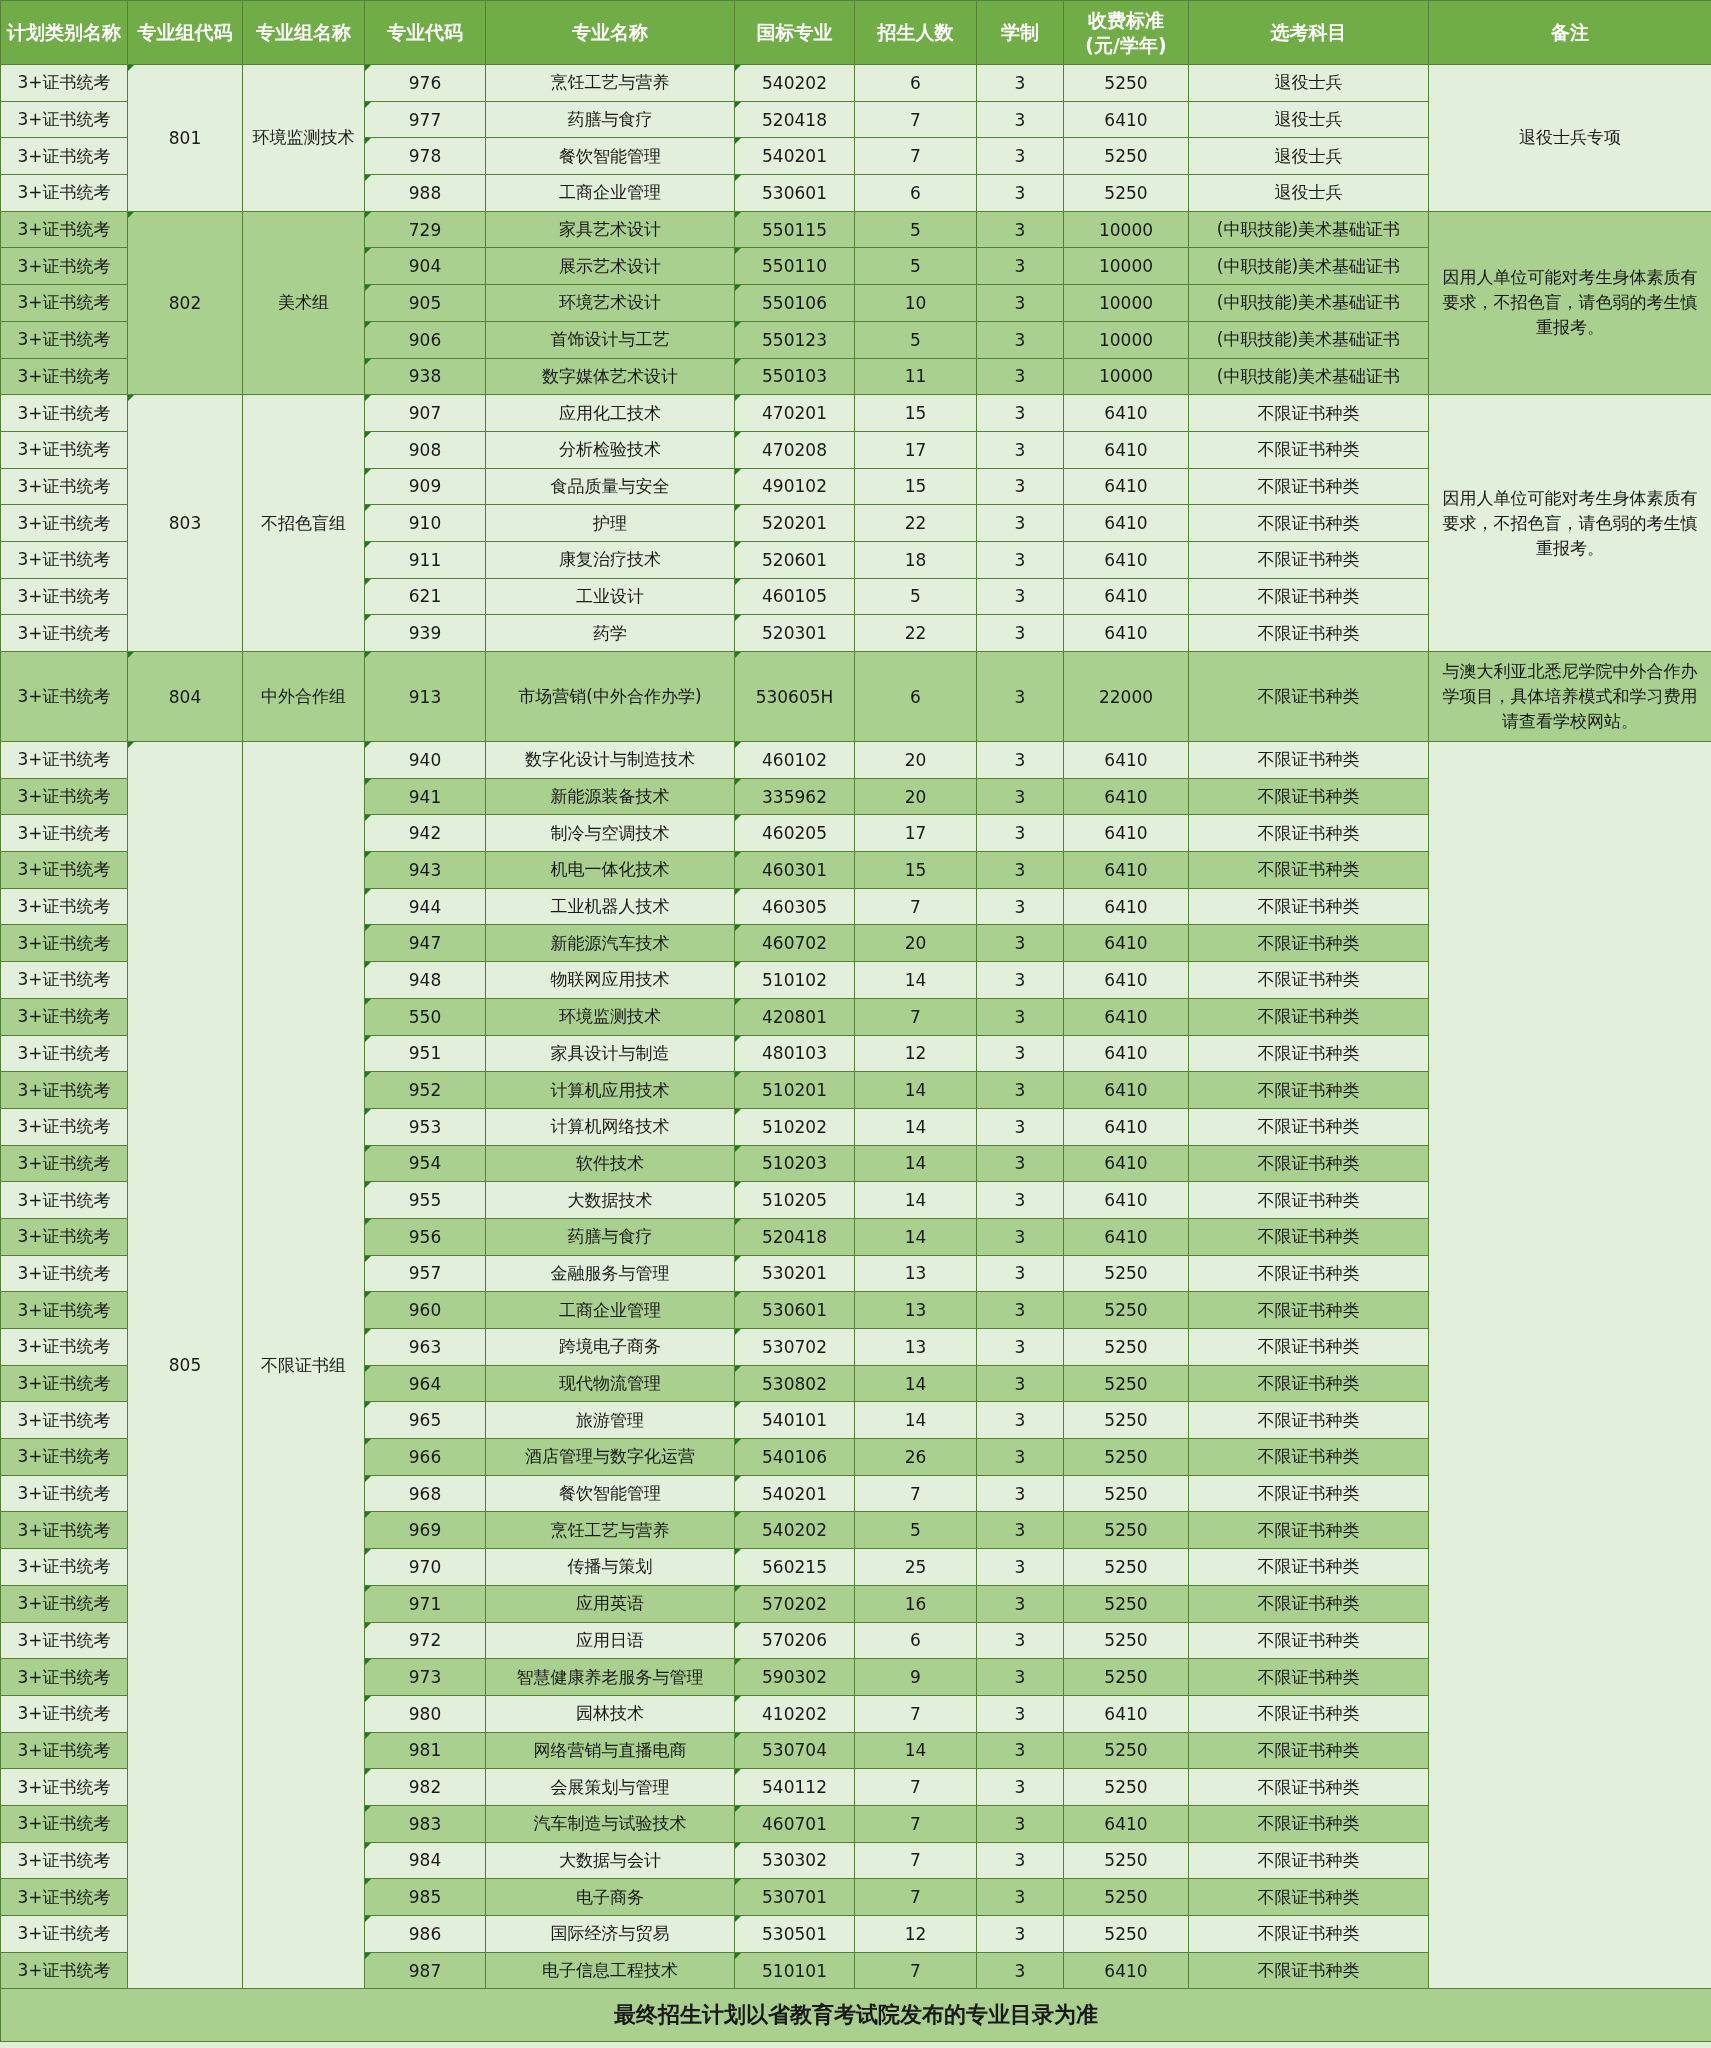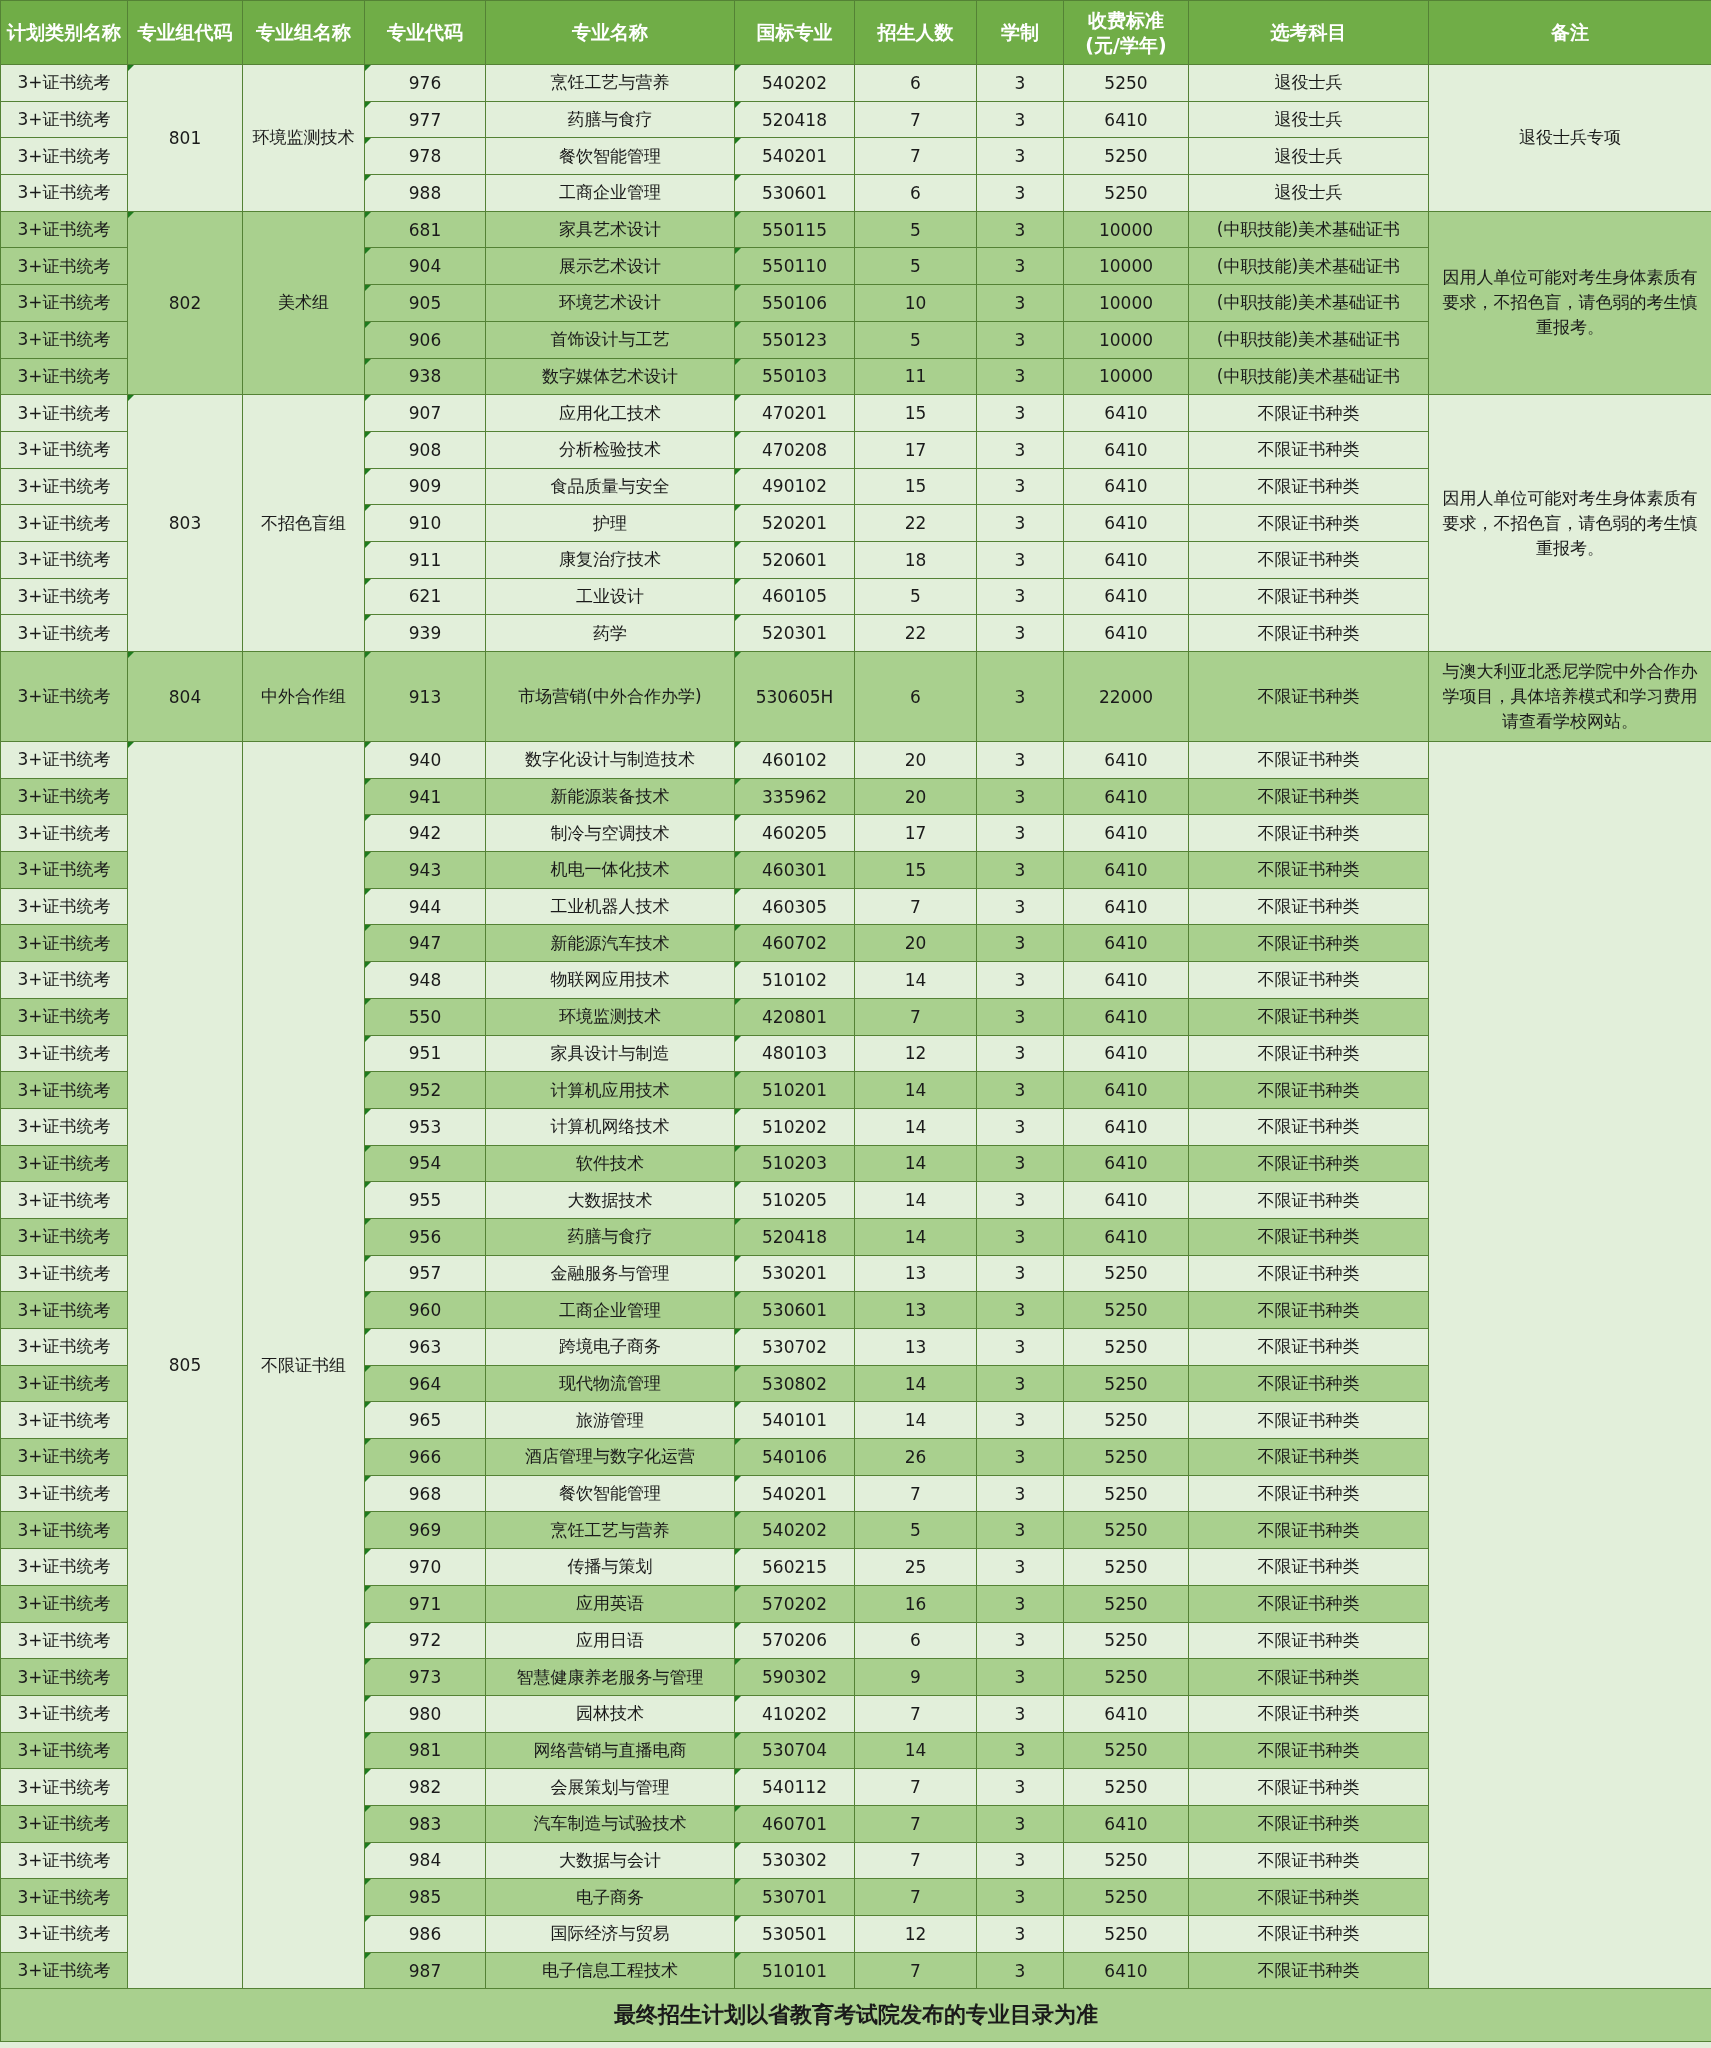--- a/index.html
+++ b/index.html
@@ -90,21 +90,21 @@
         <td class="tri">530601</td>
         <td>6</td>
         <td>3</td>
         <td>5250</td>
         <td>退役士兵</td>
       </tr>
       <tr class="dark">
         <td>3+证书统考</td>
         <td rowspan="5" class="tri merged-dark">802</td>
         <td rowspan="5" class="merged-dark">美术组</td>
-        <td class="tri">681</td>
+        <td class="tri">729</td>
         <td>家具艺术设计</td>
         <td class="tri">550115</td>
         <td>5</td>
         <td>3</td>
         <td>10000</td>
         <td>(中职技能)美术基础证书</td>
         <td rowspan="5" class="remark merged-dark">因用人单位可能对考生身体素质有要求，不招色盲，请色弱的考生慎重报考。</td>
       </tr>
       <tr class="dark">
         <td>3+证书统考</td>

